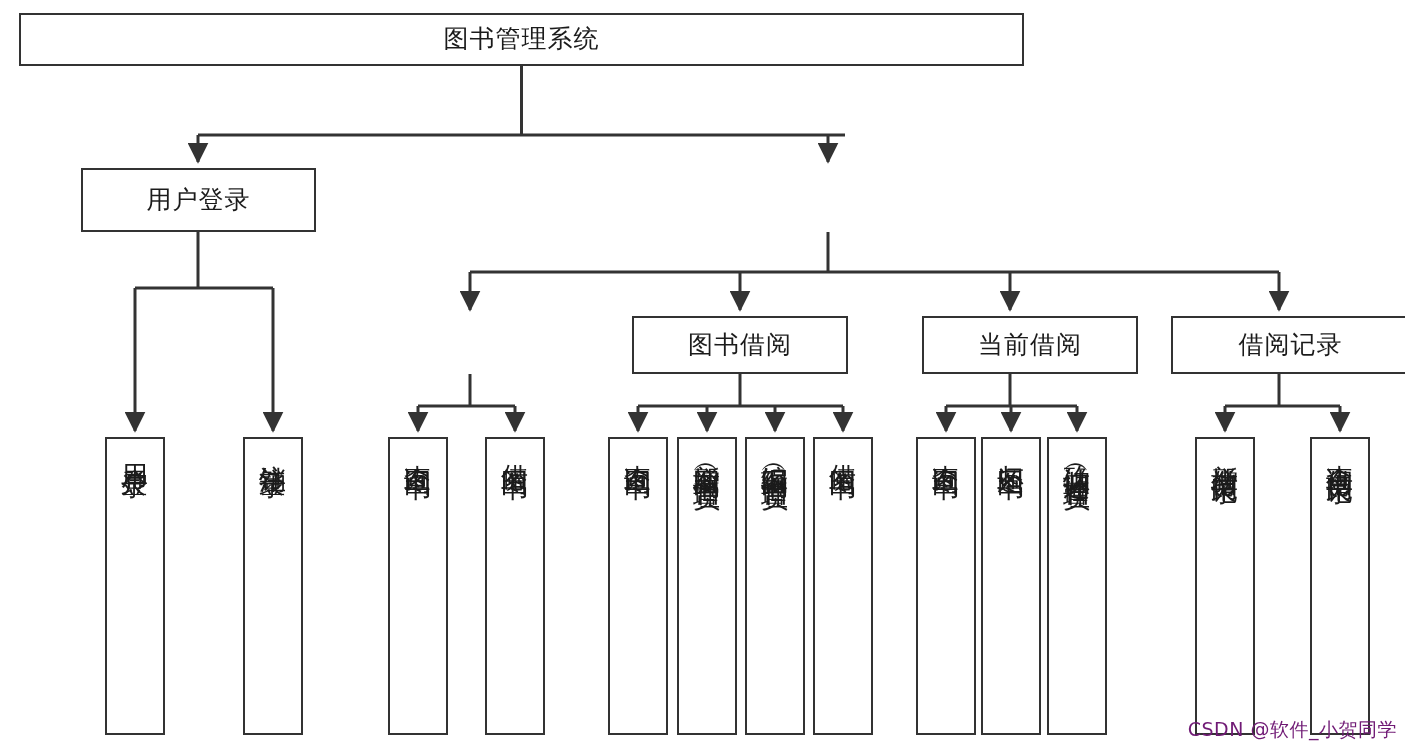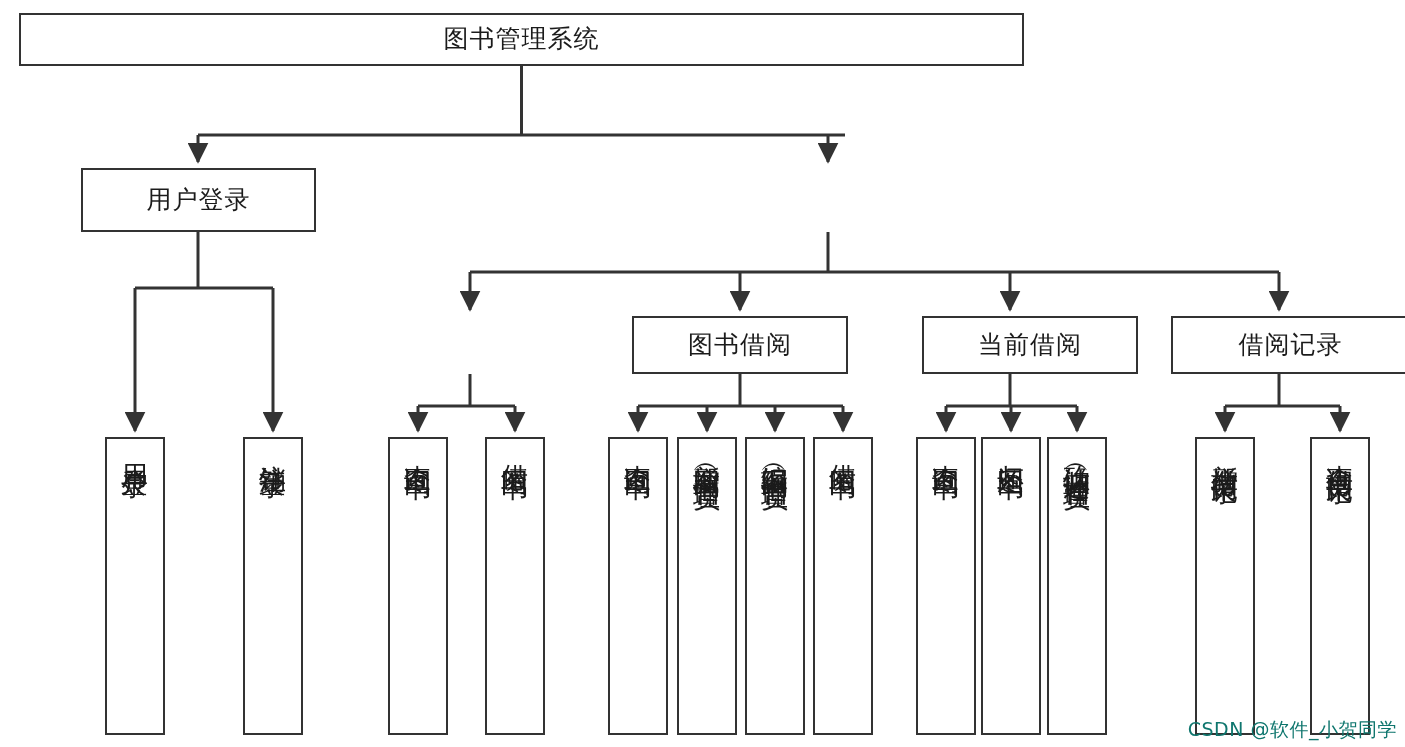--- a/index.html
+++ b/index.html
@@ -63,21 +63,21 @@
     white-space: nowrap;
   }
   .node.v.tall .label {
     font-size: 27px;
   }
   #watermark {
     position: absolute;
     right: 8px;
     bottom: 4px;
     font-size: 19px;
-    color: #0f766e;
+    color: #701a75;
     white-space: nowrap;
     letter-spacing: 0.5px;
   }
 </style>
 </head>
 <body>
 
 <div id="canvas">
 
   <svg id="edges" viewBox="0 0 1405 747" xmlns="http://www.w3.org/2000/svg">

